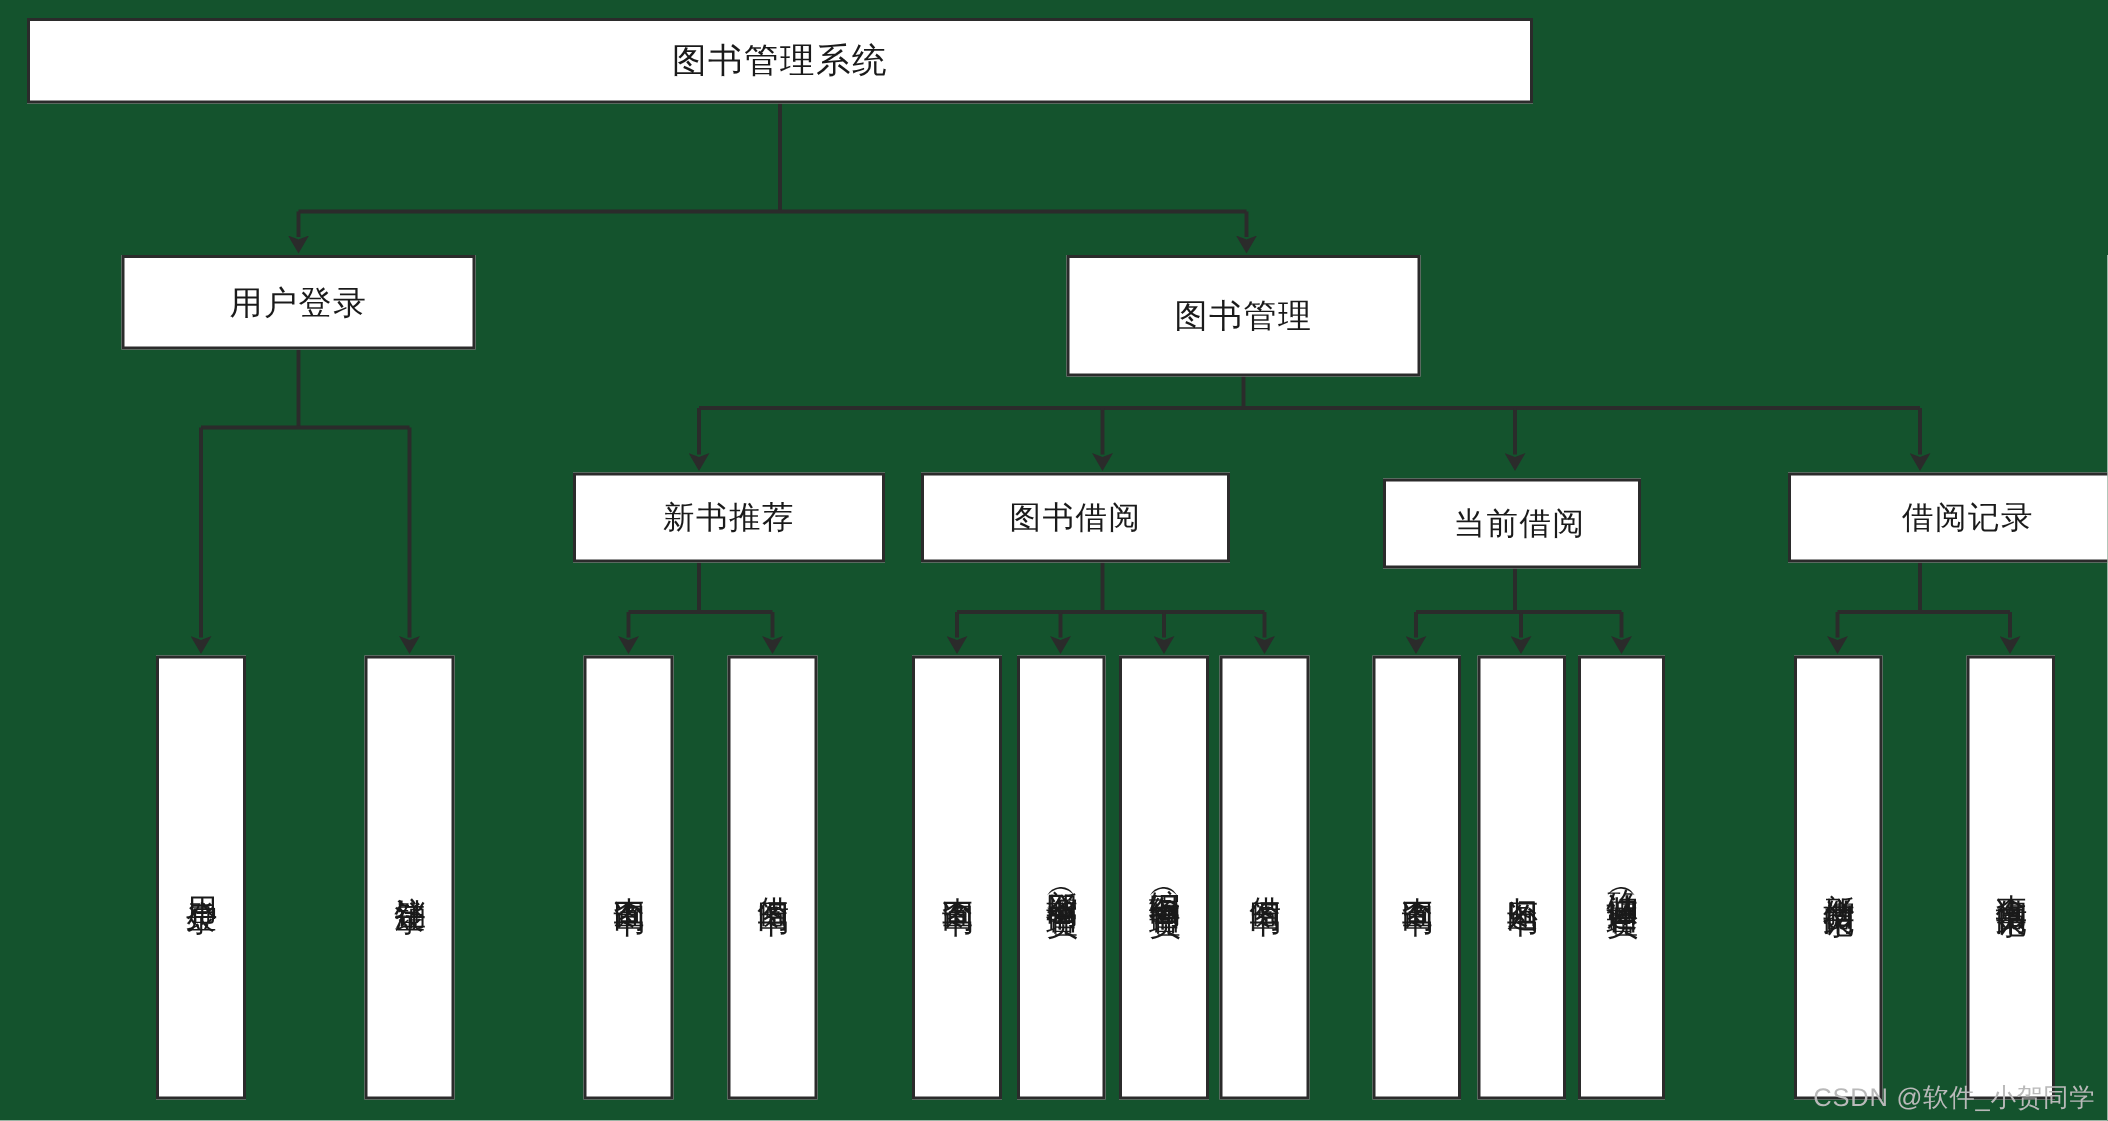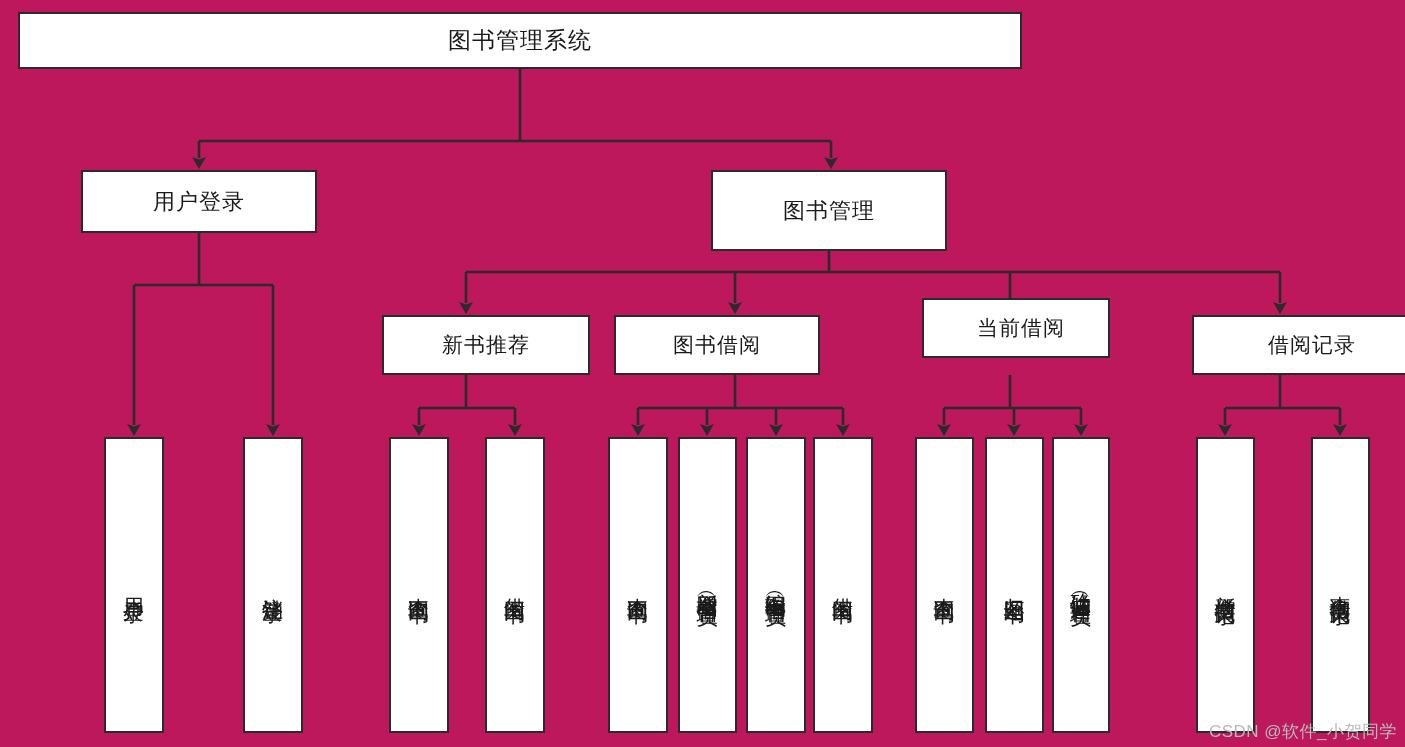--- a/index.html
+++ b/index.html
@@ -7,21 +7,21 @@
     padding: 0;
     background: #ffffff;
   }
   body {
     font-family: "Liberation Sans", "DejaVu Sans", sans-serif;
   }
   #diagram-root {
     position: relative;
     width: 1405px;
     height: 747px;
-    background: #be185d;
+    background: #14532d;
     overflow: hidden;
   }
   #svg-layer {
     position: absolute;
     left: 0;
     top: 0;
     width: 1405px;
     height: 747px;
   }
   .node-box {
@@ -139,21 +139,21 @@
   <div class="node-box level2-node" id="node-l2-1" style="left: 711px; top: 170px; width: 236px; height: 81px;">
     <span class="flat-label">图书管理</span>
   </div>
 
   <div class="node-box level3-node" id="node-l3-0" style="left: 362px; top: 315px; width: 208px; height: 60px;">
     <span class="flat-label">新书推荐</span>
   </div>
   <div class="node-box level3-node" id="node-l3-1" style="left: 594px; top: 315px; width: 206px; height: 60px;">
     <span class="flat-label">图书借阅</span>
   </div>
-  <div class="node-box level3-node" id="node-l3-2" style="left: 902px; top: 298px; width: 188px; height: 60px; padding-left: 10px;">
+  <div class="node-box level3-node" id="node-l3-2" style="left: 902px; top: 319px; width: 172px; height: 60px; padding-left: 10px;">
     <span class="flat-label">当前借阅</span>
   </div>
   <div class="node-box level3-node" id="node-l3-3" style="left: 1172px; top: 315px; width: 216px; height: 60px; padding-left: 24px;">
     <span class="flat-label">借阅记录</span>
   </div>
 
   <div class="node-box leaf-node" id="node-leaf-0" style="left: 104px; top: 437px; width: 60px; height: 296px;">
     <span class="leaf-label">用户登录</span>
   </div>
   <div class="node-box leaf-node" id="node-leaf-1" style="left: 243px; top: 437px; width: 60px; height: 296px;">

